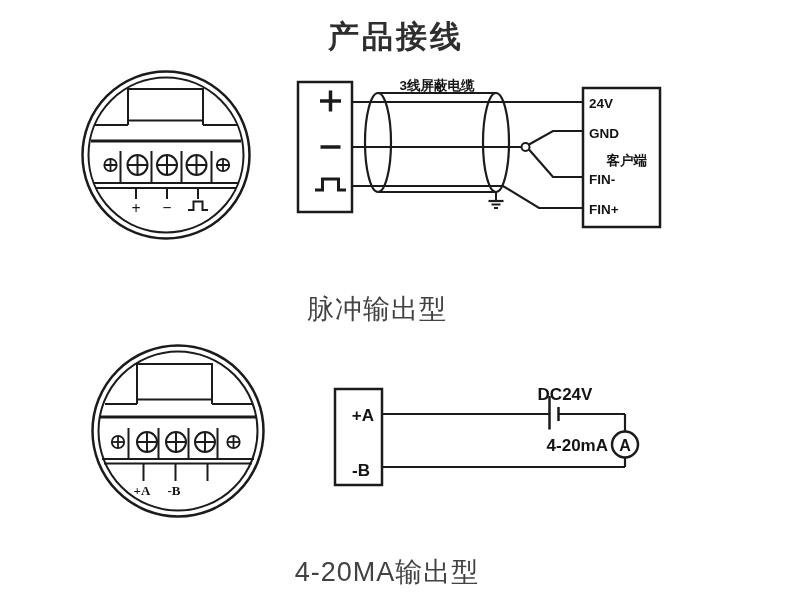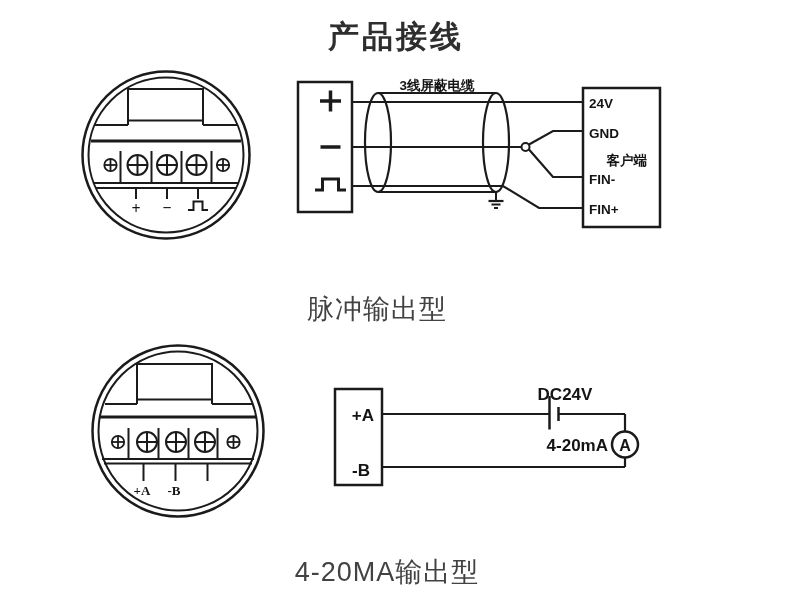--- a/index.html
+++ b/index.html
@@ -1,17 +1,17 @@
 <!DOCTYPE html>
 <html><head>
 <meta charset="utf-8">
 <style>
   html,body{margin:0;padding:0;background:#ffffff;}
   .page{position:relative;width:790px;height:594px;background:#ffffff;overflow:hidden;
-        font-family:"Liberation Sans",sans-serif;}
+        font-family:"Liberation Sans",sans-serif;border-radius:28px;}
   svg{display:block;}
   
   .ln{stroke:#1b1b1b;fill:none;stroke-width:2.2;}
   .sw18{stroke-width:1.8;}
   .sw2{stroke-width:2;}
   .sw25{stroke-width:2.5;}
   .sw3{stroke-width:3;}
   .sw35{stroke-width:3.5;}
   .whitefill{fill:#ffffff;}
   

